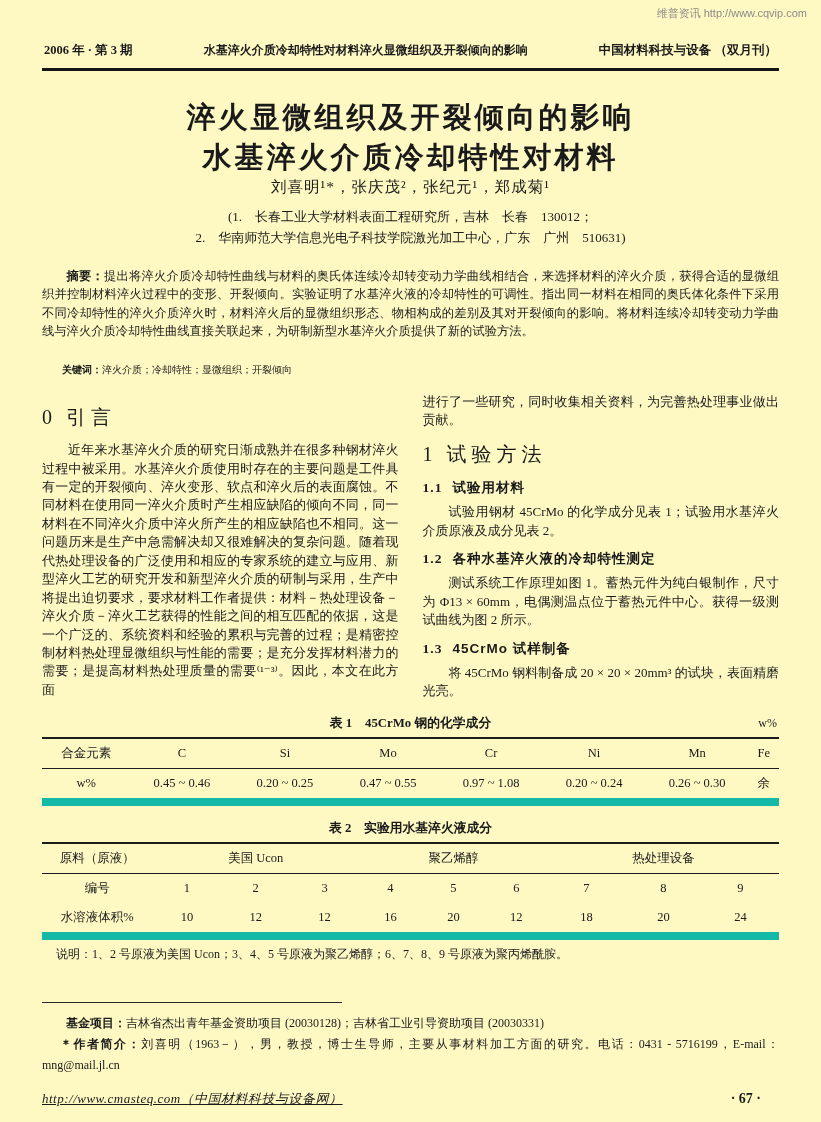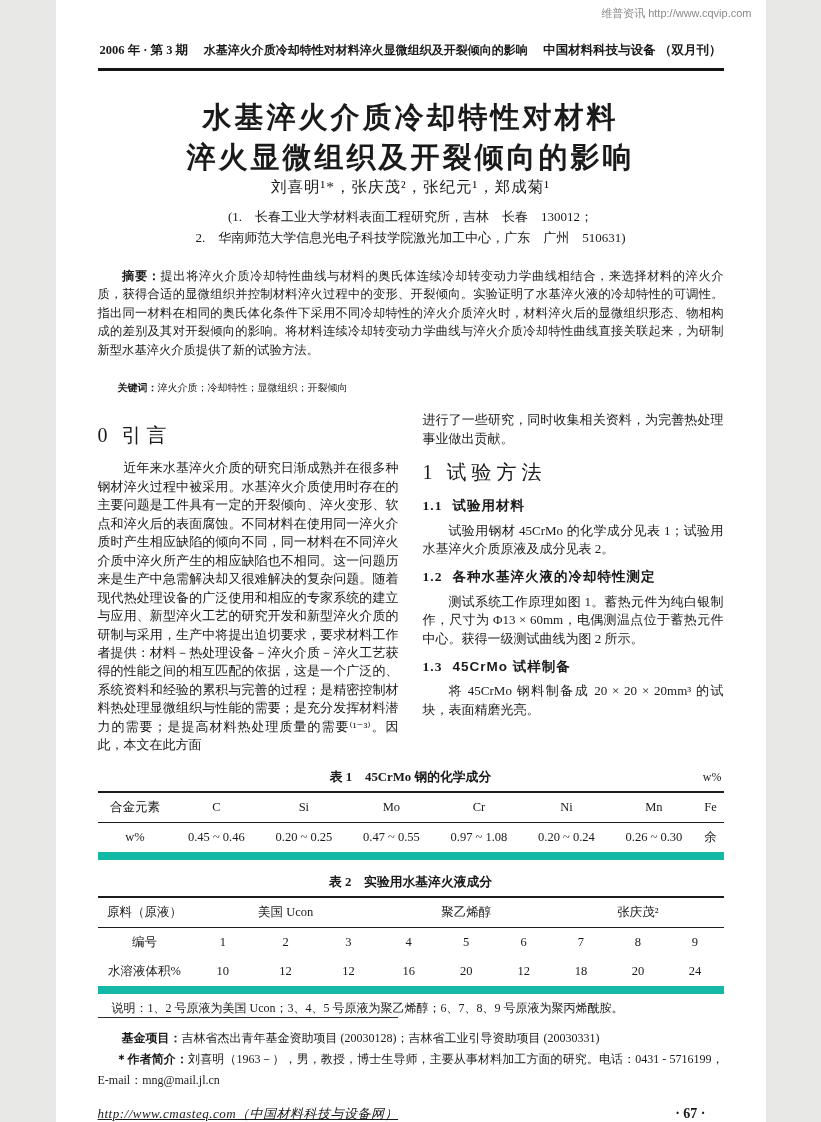--- a/index.html
+++ b/index.html
@@ -1,21 +1,21 @@
 <!DOCTYPE html>
 <html lang="zh"><head>
 <meta charset="utf-8">
 <style>
   * { margin:0; padding:0; box-sizing:border-box; }
   html,body { background:#e8e8e6; }
   .page {
     position:relative;
-    width:710px; height:1122px;
+    width:821px; height:1122px;
     margin:0 auto;
-    background:#ffffff;
+    background:#fef9c3;
     color:#1a1a1a;
     font-family:"Liberation Serif","DejaVu Serif",serif;
     padding:8px 42px 14px 42px;
     display:flex; flex-direction:column;
     overflow:hidden;
   }
   .watermark {
     position:absolute; top:6px; right:14px;
     font-size:11px; color:#8a8a88;
     font-family:"Liberation Sans","DejaVu Sans",sans-serif;
@@ -94,22 +94,22 @@
 
   <div class="watermark">维普资讯 http://www.cqvip.com</div>
 
   <div class="running-header">
     <span class="left">2006 年 · 第 3 期</span>
     <span class="mid">水基淬火介质冷却特性对材料淬火显微组织及开裂倾向的影响</span>
     <span class="right">中国材料科技与设备 （双月刊）</span>
   </div>
 
   <div class="title-block">
+    <div class="title-line">淬火显微组织及开裂倾向的影响</div>
     <div class="title-line">水基淬火介质冷却特性对材料</div>
-    <div class="title-line">淬火显微组织及开裂倾向的影响</div>
   </div>
 
   <div class="authors">刘喜明¹*，张庆茂²，张纪元¹，郑成菊¹</div>
 
   <div class="affils">
     <div>(1.　长春工业大学材料表面工程研究所，吉林　长春　130012；</div>
     <div>2.　华南师范大学信息光电子科技学院激光加工中心，广东　广州　510631)</div>
   </div>
 
   <div class="abstract-block">
@@ -184,21 +184,21 @@
   <div class="tbl-wrap">
     <div class="tbl-caption">
       <span>表 2　实验用水基淬火液成分</span>
     </div>
     <table class="rule">
       <tbody>
           <tr class="mid-rule">
         <th style="width:15%">原料（原液）</th>
         <th colspan="3">美国 Ucon</th>
         <th colspan="3">聚乙烯醇</th>
-        <th colspan="3">张庆茂²</th>
+        <th colspan="3">热处理设备</th>
       </tr>
       <tr>
         <td>编号</td>
         <td>1</td>
         <td>2</td>
         <td>3</td>
         <td>4</td>
         <td>5</td>
         <td>6</td>
         <td>7</td>

